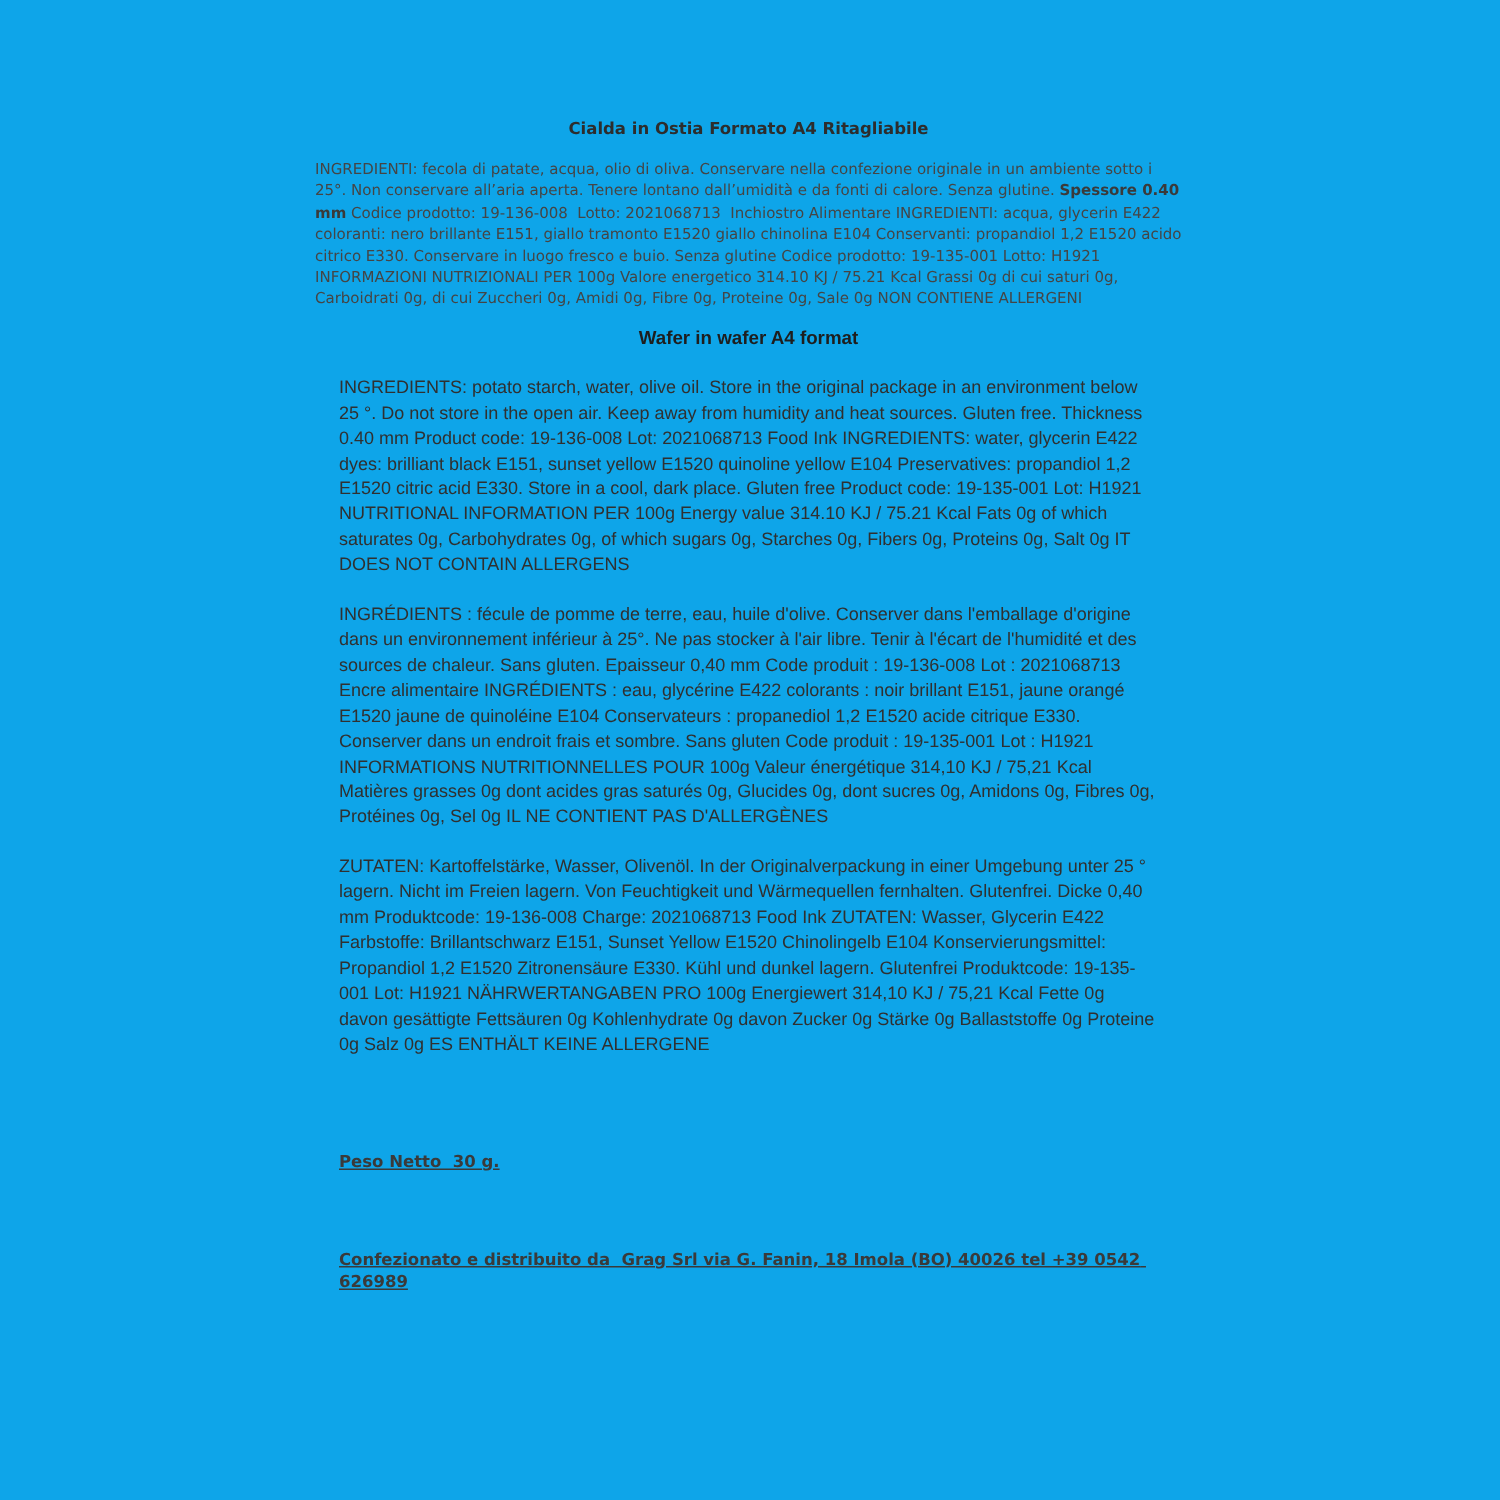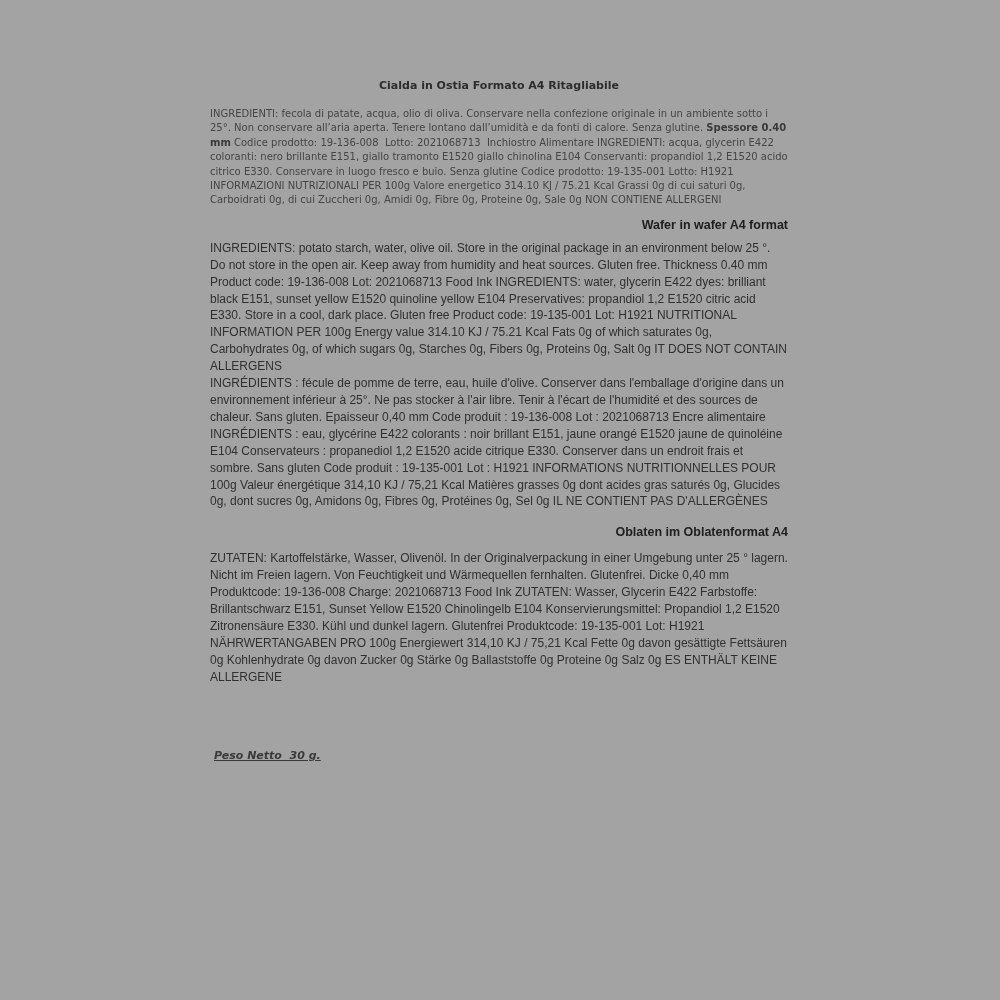--- a/index.html
+++ b/index.html
@@ -4,21 +4,21 @@
 <style>
   html, body {
     margin: 0;
     padding: 0;
     background: #ffffff;
   }
   .page {
     position: relative;
     width: 1000px;
     height: 1000px;
-    background: #a3a3a3;
+    background: #0ea5e9;
     overflow: hidden;
   }
   .content {
     position: absolute;
     left: 210px;
     top: 78px;
     width: 578px;
   }
   .title-it {
     font-family: "DejaVu Sans", sans-serif;
@@ -39,43 +39,42 @@
   }
   .para-it .bold-inline {
     font-weight: bold;
     color: #3a3a3a;
   }
   .heading {
     font-family: "Liberation Sans", sans-serif;
     font-size: 12.5px;
     font-weight: bold;
     line-height: 17px;
-    text-align: right;
+    text-align: center;
     color: #1e1e1e;
   }
   .heading.en { margin: 9px 0 6px 0; }
   .heading.fr { margin: 7px 0 9px 0; }
   .heading.de { margin: 14px 0 9px 0; }
   .para-latin {
     font-family: "Liberation Sans", sans-serif;
     font-size: 12px;
     line-height: 16.9px;
     color: #303030;
-    margin: 0;
+    margin: 16px;
     white-space: pre-wrap;
   }
   .footer-line {
     font-family: "DejaVu Sans", sans-serif;
     font-size: 11px;
     font-weight: bold;
-    font-style: italic;
     text-decoration: underline;
     color: #3a3a3a;
     line-height: 15px;
-    margin: 4px;
+    margin: 16px;
     white-space: pre-wrap;
   }
   .net-weight { margin-top: 62px; }
   .distributor { margin-top: 50px; }
 </style>
 </head>
 <body>
 
 <div class="page">
   <div class="content">
@@ -84,21 +83,21 @@
 
     <p class="para-it"><span>INGREDIENTI: fecola di patate, acqua, olio di oliva. Conservare nella confezione originale in un ambiente sotto i 25°. Non conservare all’aria aperta. Tenere lontano dall’umidità e da fonti di calore. Senza glutine. </span><span class="bold-inline">Spessore 0.40 mm</span><span> Codice prodotto: 19-136-008  Lotto: 2021068713  Inchiostro Alimentare INGREDIENTI: acqua, glycerin E422 coloranti: nero brillante E151, giallo tramonto E1520 giallo chinolina E104 Conservanti: propandiol 1,2 E1520 acido citrico E330. Conservare in luogo fresco e buio. Senza glutine Codice prodotto: 19-135-001 Lotto: H1921 INFORMAZIONI NUTRIZIONALI PER 100g Valore energetico 314.10 KJ / 75.21 Kcal Grassi 0g di cui saturi 0g, Carboidrati 0g, di cui Zuccheri 0g, Amidi 0g, Fibre 0g, Proteine 0g, Sale 0g NON CONTIENE ALLERGENI</span></p>
 
     <h2 class="heading en">Wafer in wafer A4 format</h2>
 
     <p class="para-latin">INGREDIENTS: potato starch, water, olive oil. Store in the original package in an environment below 25 °. Do not store in the open air. Keep away from humidity and heat sources. Gluten free. Thickness 0.40 mm Product code: 19-136-008 Lot: 2021068713 Food Ink INGREDIENTS: water, glycerin E422 dyes: brilliant black E151, sunset yellow E1520 quinoline yellow E104 Preservatives: propandiol 1,2 E1520 citric acid E330. Store in a cool, dark place. Gluten free Product code: 19-135-001 Lot: H1921 NUTRITIONAL INFORMATION PER 100g Energy value 314.10 KJ / 75.21 Kcal Fats 0g of which saturates 0g, Carbohydrates 0g, of which sugars 0g, Starches 0g, Fibers 0g, Proteins 0g, Salt 0g IT DOES NOT CONTAIN ALLERGENS</p>
 
 
     <p class="para-latin">INGRÉDIENTS : fécule de pomme de terre, eau, huile d'olive. Conserver dans l'emballage d'origine dans un environnement inférieur à 25°. Ne pas stocker à l'air libre. Tenir à l'écart de l'humidité et des sources de chaleur. Sans gluten. Epaisseur 0,40 mm Code produit : 19-136-008 Lot : 2021068713 Encre alimentaire INGRÉDIENTS : eau, glycérine E422 colorants : noir brillant E151, jaune orangé E1520 jaune de quinoléine E104 Conservateurs : propanediol 1,2 E1520 acide citrique E330. Conserver dans un endroit frais et sombre. Sans gluten Code produit : 19-135-001 Lot : H1921 INFORMATIONS NUTRITIONNELLES POUR 100g Valeur énergétique 314,10 KJ / 75,21 Kcal Matières grasses 0g dont acides gras saturés 0g, Glucides 0g, dont sucres 0g, Amidons 0g, Fibres 0g, Protéines 0g, Sel 0g IL NE CONTIENT PAS D'ALLERGÈNES</p>
 
-    <h2 class="heading de">Oblaten im Oblatenformat A4</h2>
 
     <p class="para-latin">ZUTATEN: Kartoffelstärke, Wasser, Olivenöl. In der Originalverpackung in einer Umgebung unter 25 ° lagern. Nicht im Freien lagern. Von Feuchtigkeit und Wärmequellen fernhalten. Glutenfrei. Dicke 0,40 mm Produktcode: 19-136-008 Charge: 2021068713 Food Ink ZUTATEN: Wasser, Glycerin E422 Farbstoffe: Brillantschwarz E151, Sunset Yellow E1520 Chinolingelb E104 Konservierungsmittel: Propandiol 1,2 E1520 Zitronensäure E330. Kühl und dunkel lagern. Glutenfrei Produktcode: 19-135-001 Lot: H1921 NÄHRWERTANGABEN PRO 100g Energiewert 314,10 KJ / 75,21 Kcal Fette 0g davon gesättigte Fettsäuren 0g Kohlenhydrate 0g davon Zucker 0g Stärke 0g Ballaststoffe 0g Proteine 0g Salz 0g ES ENTHÄLT KEINE ALLERGENE</p>
 
     <p class="footer-line net-weight">Peso Netto  30 g.</p>
 
+    <p class="footer-line distributor">Confezionato e distribuito da  Grag Srl via G. Fanin, 18 Imola (BO) 40026 tel +39 0542 626989</p>
 
   </div>
 </div>
 
 </body></html>

